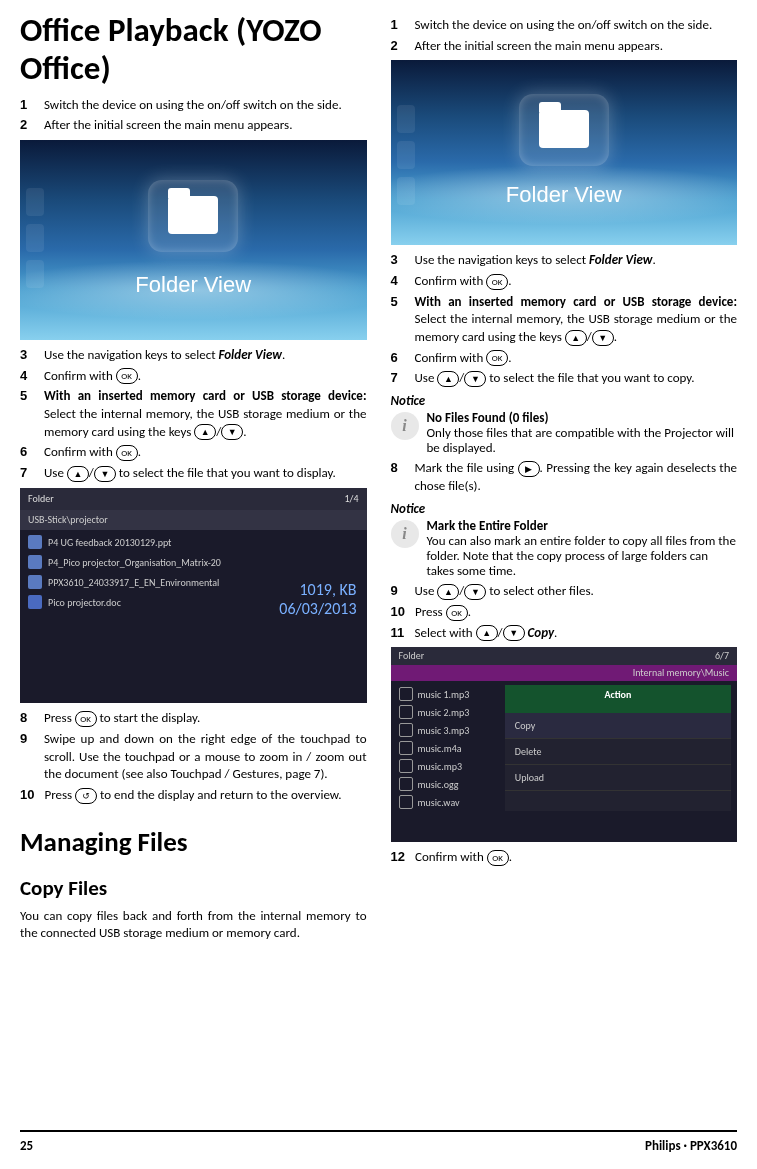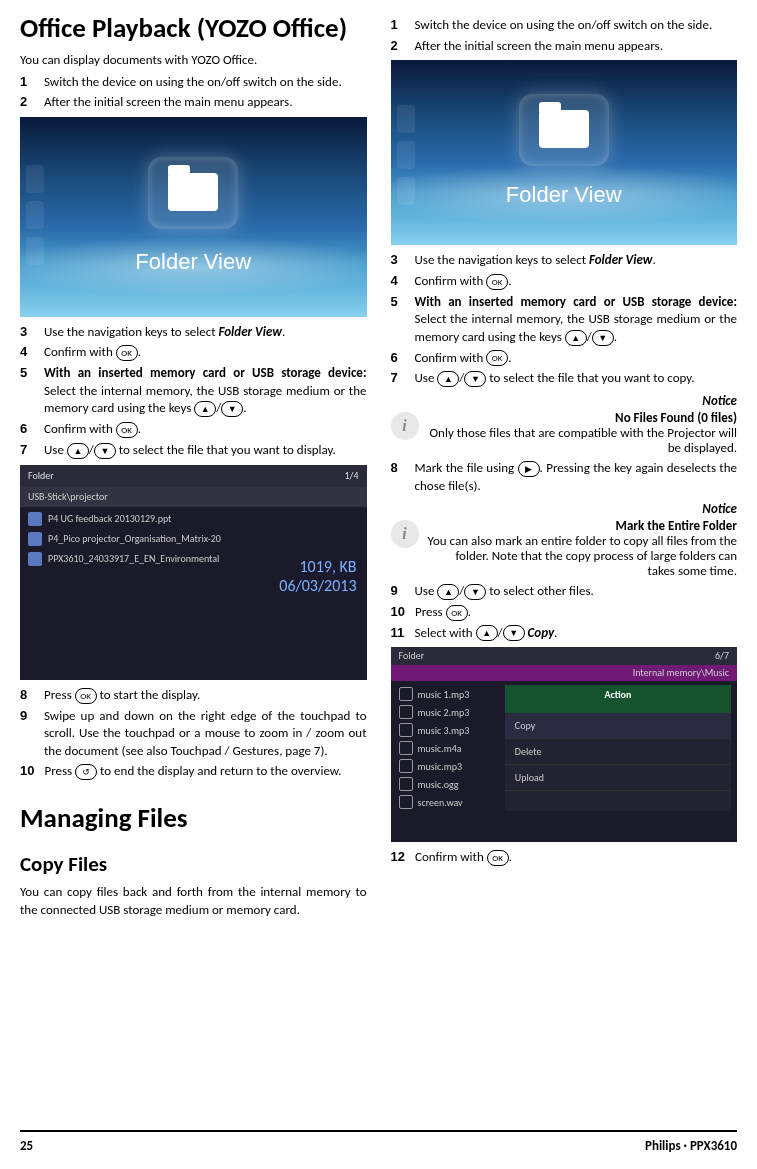--- a/index.html
+++ b/index.html
@@ -19,21 +19,21 @@
   .columns {
     display: flex;
     gap: 24px;
     height: 1100px;
   }
   .col {
     flex: 1;
     min-width: 0;
   }
   h1 {
-    font-size: 27px;
+    font-size: 33px;
     font-weight: 700;
     margin: 0 0 8px 0;
     line-height: 1.15;
   }
   h1.big {
     font-size: 27px;
     margin-top: 22px;
   }
   h2 {
     font-size: 21px;
@@ -140,21 +140,21 @@
   .actshot .crumb{background:#701a75;height:16px;line-height:16px;padding:0 8px;text-align:right;}
   .actshot .body{display:flex;}
   .actshot .left{width:33%;padding:4px 0;}
   .actshot .left .row{display:flex;align-items:center;gap:5px;padding:2px 8px;}
   .actshot .left .mico{width:12px;height:12px;border:1px solid #999;border-radius:2px;}
   .actshot .menu{flex:1;background:#222230;margin:4px 6px 4px 0;}
   .actshot .menu .mhdr{background:#14532d;height:28px;line-height:20px;text-align:center;color:#fff;font-weight:bold;}
   .actshot .menu .item{padding:6px 10px;border-bottom:1px solid #333;}
   .actshot .menu .item.sel{background:#2a2a40;}
   
-  .notice { margin: 6px 0 4px 0; text-align: right; }
+  .notice { margin: 6px 0 4px 0; }
   .notice .nhead{font-style:italic;font-weight:700;margin-bottom:2px;}
   .notice-body{display:flex;gap:8px;align-items:flex-start;margin-left:0px;}
   .notice-icon{width:28px;height:28px;border-radius:50%;background:#e8e8e8;display:flex;align-items:center;justify-content:center;flex:none;font-style:italic;font-weight:700;color:#888;font-family:Georgia,serif;font-size:16px;margin-top:2px;}
   .notice-text{flex:1;}
   .notice-text .title{font-weight:700;}
   
   .footer{
     position:absolute;left:20px;right:20px;bottom:16px;
     border-top:2px solid #000;
     padding-top:6px;
@@ -163,21 +163,20 @@
   }
 </style>
 </head>
 <body>
 
 <div class="page">
   <div class="columns">
 
     <div class="col">
       <h1>Office Playback (YOZO Office)</h1>
-      <p>You can display documents with YOZO Office.</p>
 
       <ol>
         <li>
             <span class="num">1</span>
             <span class="body">Switch the device on using the on/off switch on the side.</span>
           </li>
         <li>
             <span class="num">2</span>
             <span class="body">After the initial screen the main menu appears.</span>
           </li>
@@ -231,20 +230,24 @@
               <span>P4 UG feedback 20130129.ppt</span>
             </div>
           <div class="row">
               <div class="fico"></div>
               <span>P4_Pico projector_Organisation_Matrix-20</span>
             </div>
           <div class="row">
               <div class="fico"></div>
               <span>PPX3610_24033917_E_EN_Environmental</span>
             </div>
+          <div class="row">
+              <div class="fico doc"></div>
+              <span>Pico projector.doc</span>
+            </div>
         </div>
         <div class="meta">
             <div>1019, KB</div>
             <div>06/03/2013</div>
           </div>
       </div>
 
       <ol>
         <li>
             <span class="num">8</span>
@@ -384,21 +387,21 @@
             <div class="row">
                 <div class="mico"></div>
                 <span>music.mp3</span>
               </div>
             <div class="row">
                 <div class="mico"></div>
                 <span>music.ogg</span>
               </div>
             <div class="row">
                 <div class="mico"></div>
-                <span>screen.wav</span>
+                <span>music.wav</span>
               </div>
           </div>
           <div class="menu">
             <div class="mhdr">Action</div>
             <div class="item sel">Copy</div>
             <div class="item">Delete</div>
             <div class="item">Upload</div>
           </div>
         </div>
       </div>

